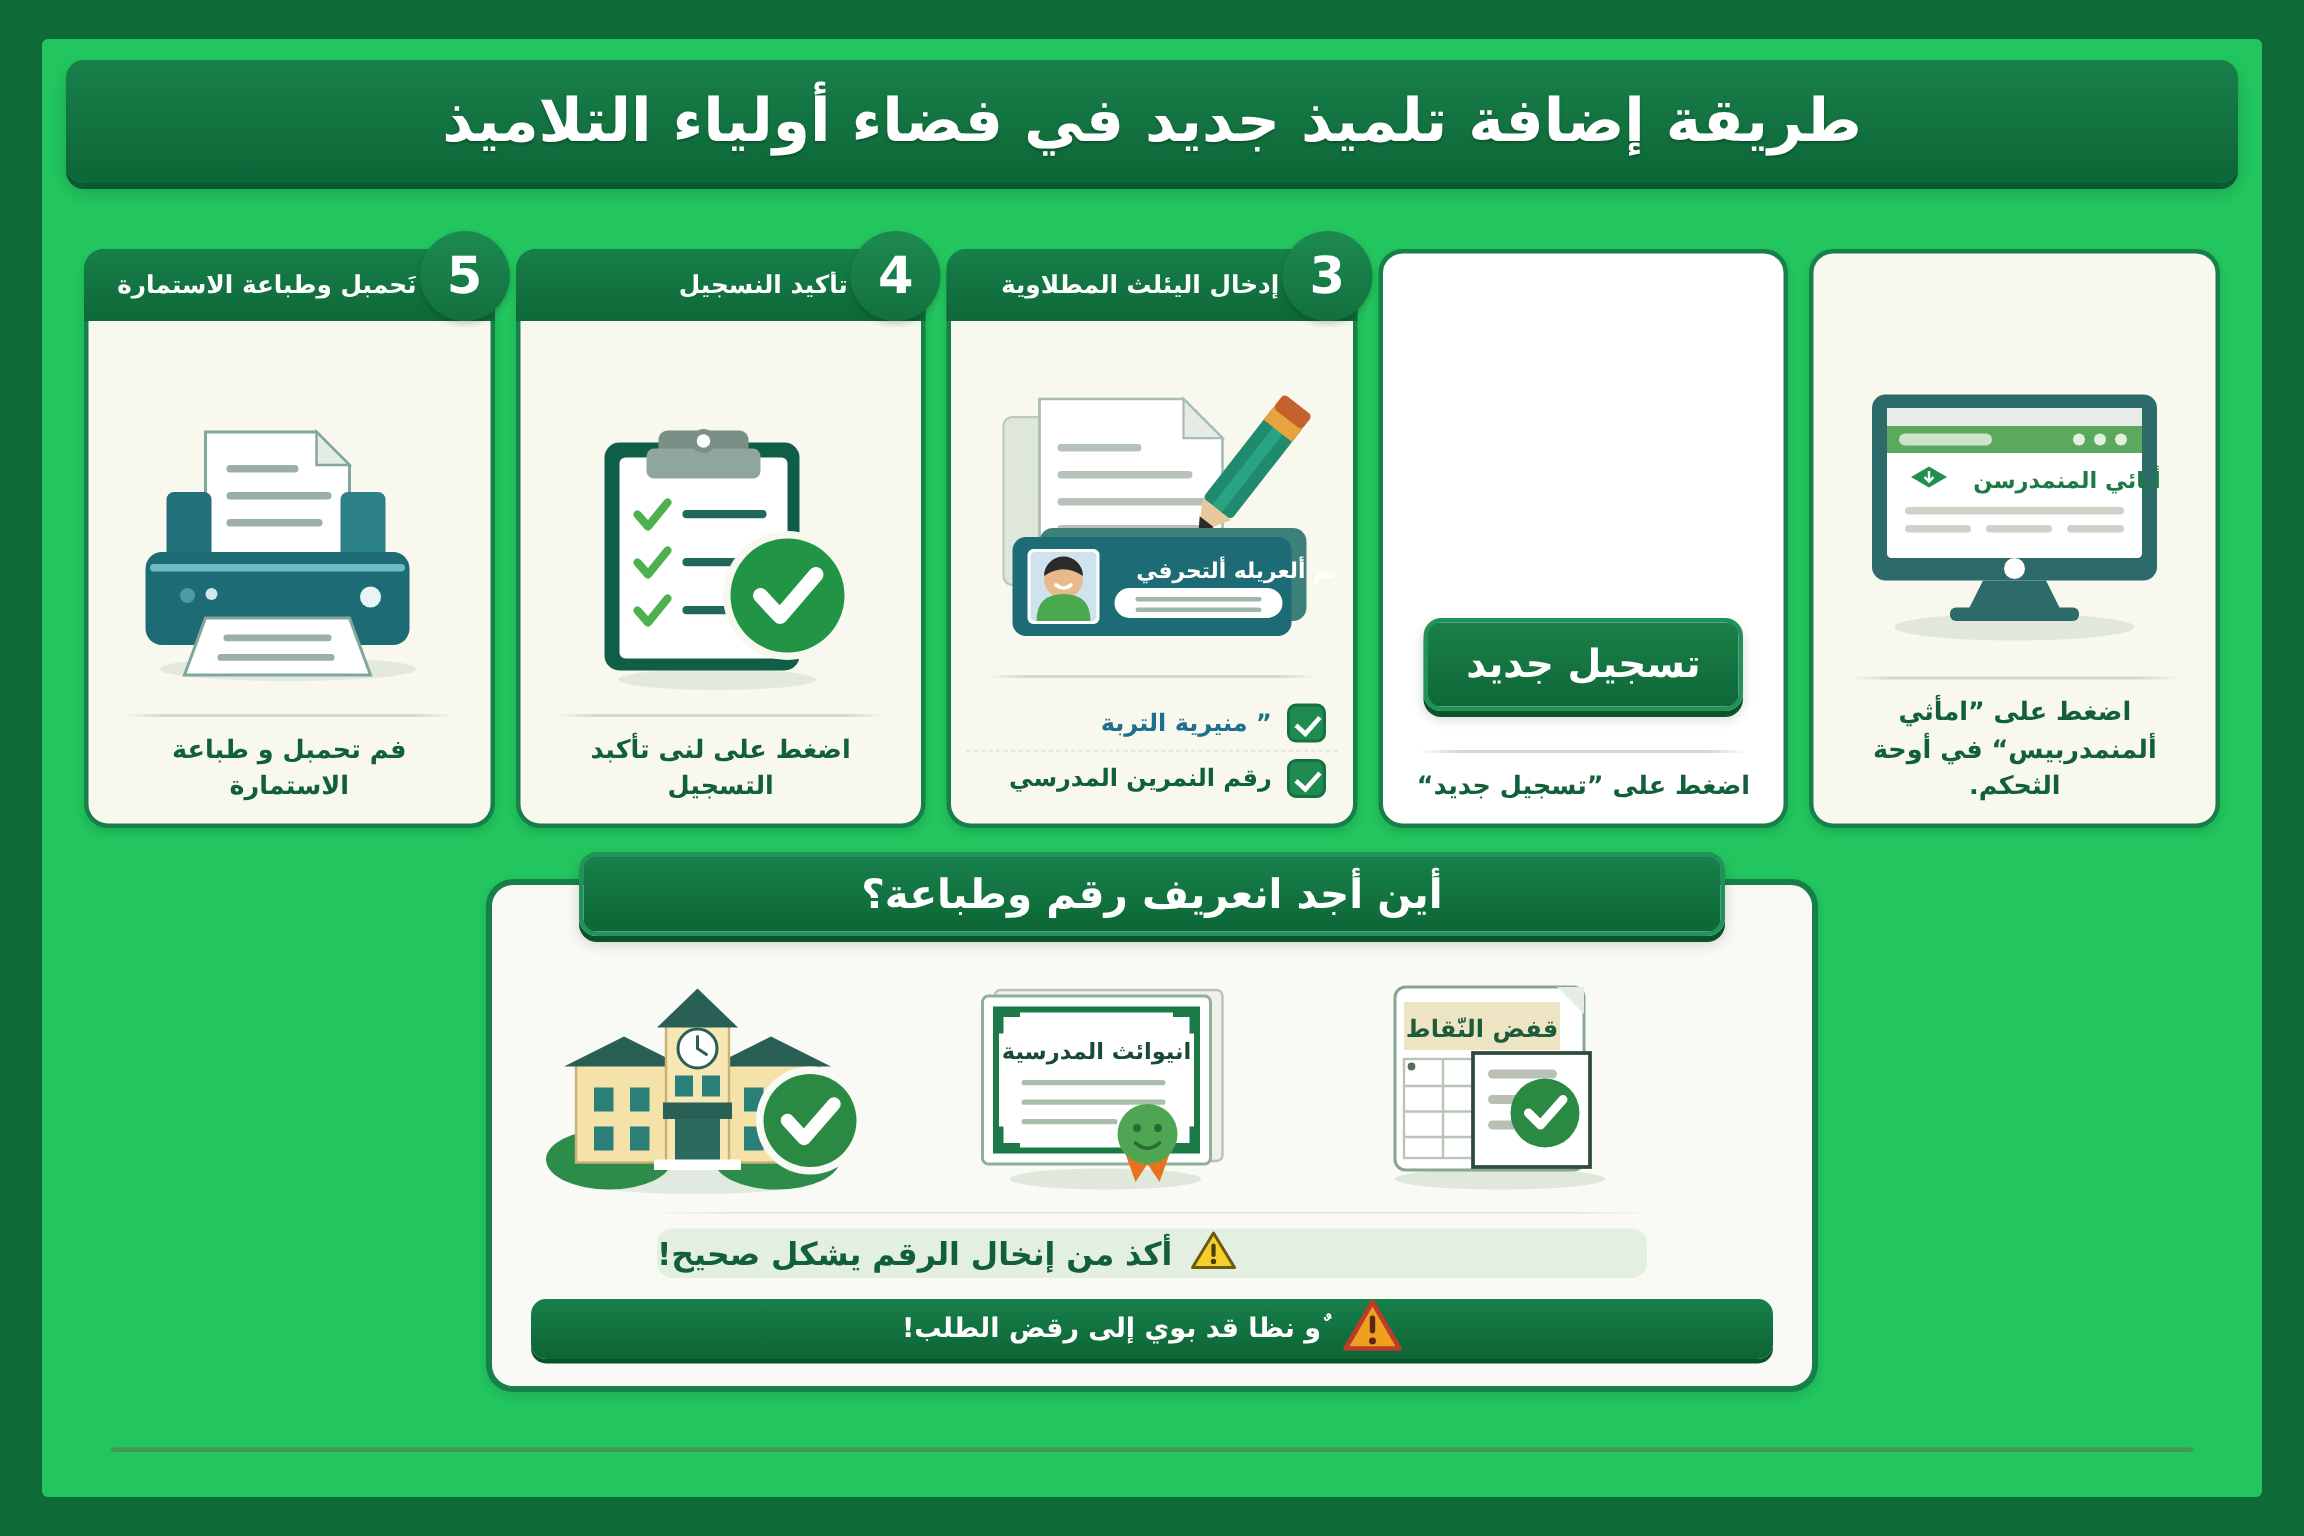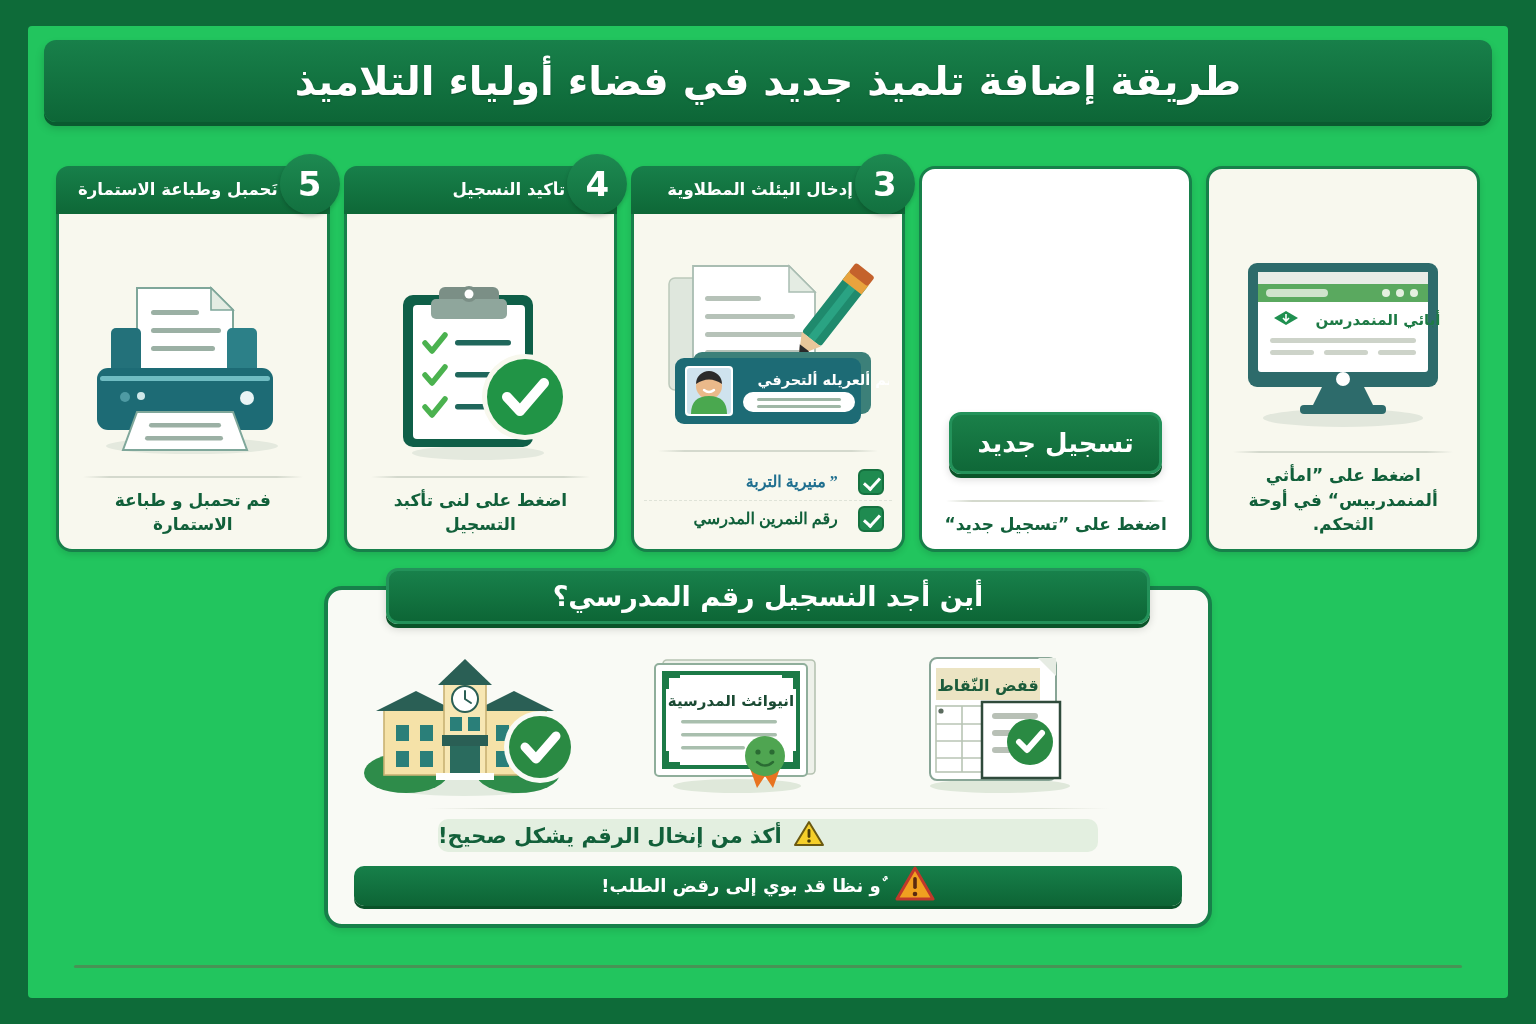--- a/index.html
+++ b/index.html
@@ -172,24 +172,23 @@
     color: #fff;
     font-size: 26px;
     font-weight: bold;
   }
 
   
   .check-list { margin-top: 2px; }
   .check-row {
     display: flex;
     align-items: center;
-    gap: 20px;
+    gap: 10px;
     padding: 5px 8px;
     direction: rtl;
-    font-family: Liberation Serif, serif;
   }
   .check-row + .check-row {
     border-top: 1.5px dashed #dfe3d8;
   }
   .check-box {
     flex: 0 0 auto;
     width: 26px;
     height: 26px;
     border-radius: 6px;
     background: #1f8b50;
@@ -486,21 +485,21 @@
           <div class="divider"></div>
           <div class="caption">فم تحمبل و طباعة الاستمارة</div>
         </div>
       </div>
 
     </div>
 
     <div id="bottom-section">
 
       <div id="bottom-banner">
-        <div id="bottom-banner-text">أين أجد النسجيل رقم المدرسي؟</div>
+        <div id="bottom-banner-text">أين أجد انعريف رقم وطباعة؟</div>
       </div>
 
       <div id="sources-row">
 
         <div class="source-item">
           <svg width="230" height="150" viewBox="0 0 230 150">
             <ellipse cx="112" cy="138" rx="70" ry="7" fill="#dfe8da"></ellipse>
             <rect x="42" y="10" width="126" height="122" rx="7" fill="#ffffff" stroke="#88a596" stroke-width="2"></rect>
             <path d="M150 10 h18 v18 z" fill="#e6ece3"></path>
             <rect x="48" y="20" width="104" height="32" fill="#ece4c3"></rect>

